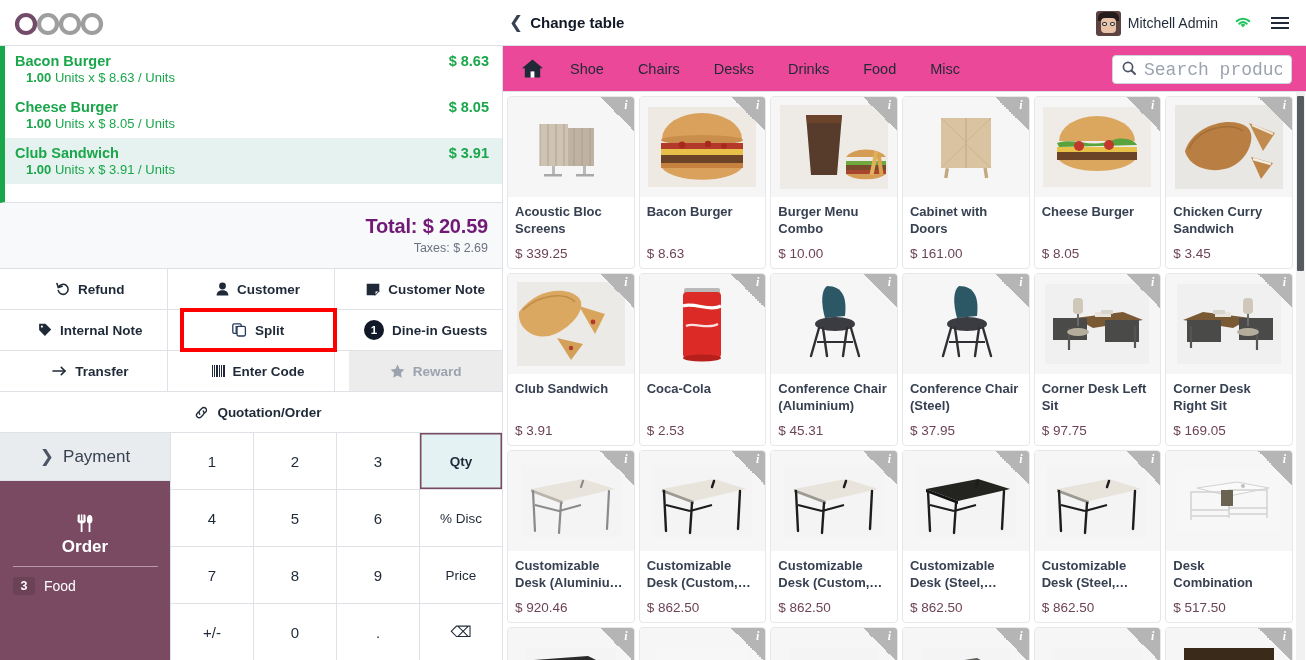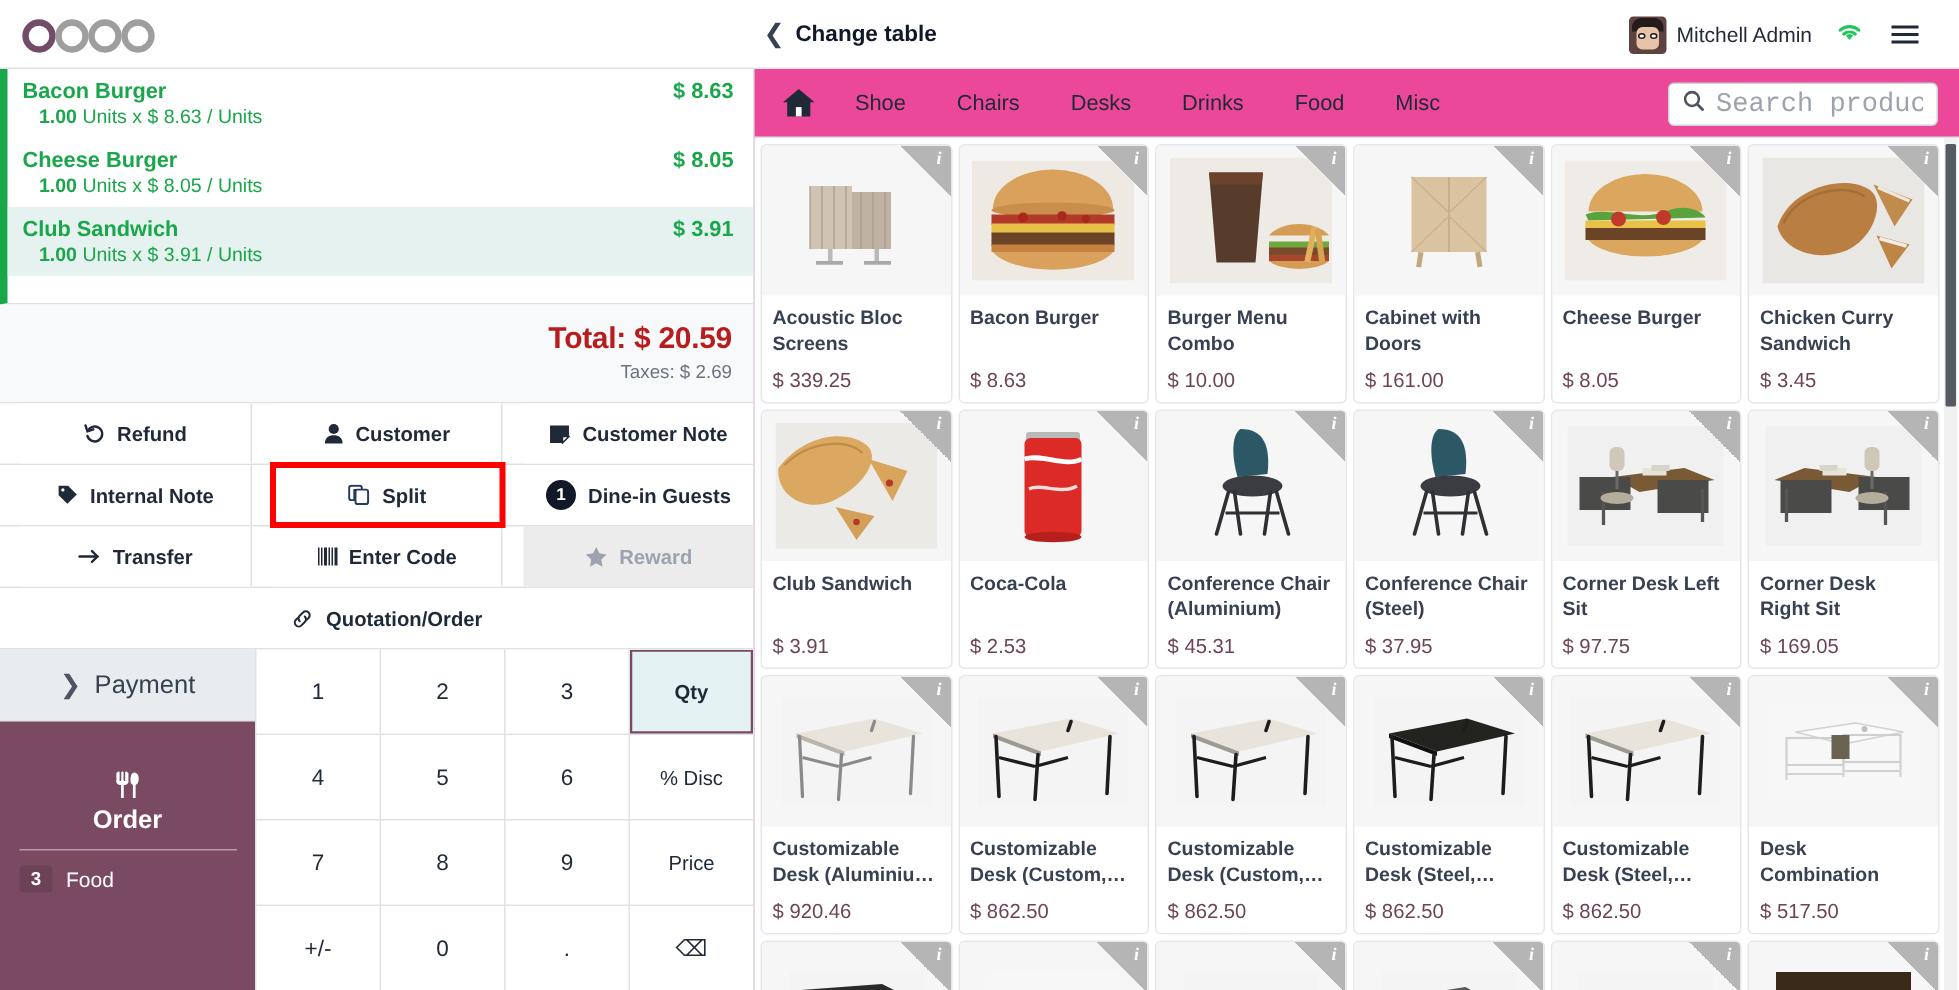--- a/index.html
+++ b/index.html
@@ -24,21 +24,21 @@
   .odoo-logo { display: flex; align-items: center; gap: 1px; }
   .odoo-logo svg { display: block; }
   .change-table {
     display: flex; align-items: center; gap: 7px;
     font-size: 15px; font-weight: bold; color: #111827;
     cursor: pointer;
     padding: 4px 6px;
   }
   .chev-left { font-size: 17px; font-weight: normal; color: #374151; line-height: 1; }
   .topbar-right {
-    position: absolute; right: 24px; top: 0; height: 46px;
+    position: absolute; right: 14px; top: 0; height: 46px;
     display: flex; align-items: center; gap: 16px; justify-content: space-between;
   }
   .user-chip { display: flex; align-items: center; gap: 7px; cursor: pointer; }
   .avatar {
     width: 25px; height: 25px; border-radius: 3px;
     background: #5c4340; position: relative; overflow: hidden;
     flex-shrink: 0;
   }
   .avatar .hair { position: absolute; left: 2px; top: 1px; width: 21px; height: 9px; background: #241c1c; border-radius: 6px 6px 0 0; }
   .avatar .face { position: absolute; left: 5px; top: 7px; width: 15px; height: 15px; background: #e8c3a8; border-radius: 4px; }
@@ -73,21 +73,21 @@
   .ol-sub { font-size: 13px; color: #1aa64b; padding-left: 11px; margin-top: 1px; }
   .ol-qty { font-weight: bold; }
 
   .totals {
     background: #f8f9fa;
     border-bottom: 1px solid #dee2e6;
     padding: 12px 14px 11px 0;
     text-align: right;
     height: 66px;
   }
-  .total-line { font-size: 20px; font-weight: bold; color: #b91c1c; letter-spacing: -0.2px; }
+  .total-line { font-size: 20px; font-weight: bold; color: #701a75; letter-spacing: -0.2px; }
   .taxes-line { font-size: 12.5px; color: #6b7280; margin-top: 3px; }
 
   .actions { background: #fff; }
   .act-row { display: flex; border-bottom: 1px solid #dee2e6; }
   .act-btn {
     flex: 1; height: 40px;
     display: flex; align-items: center; justify-content: center; gap: 8px;
     font-size: 13.5px; font-weight: bold; color: #1f2937;
     border-right: 1px solid #dee2e6;
     cursor: pointer; background: #fff;

